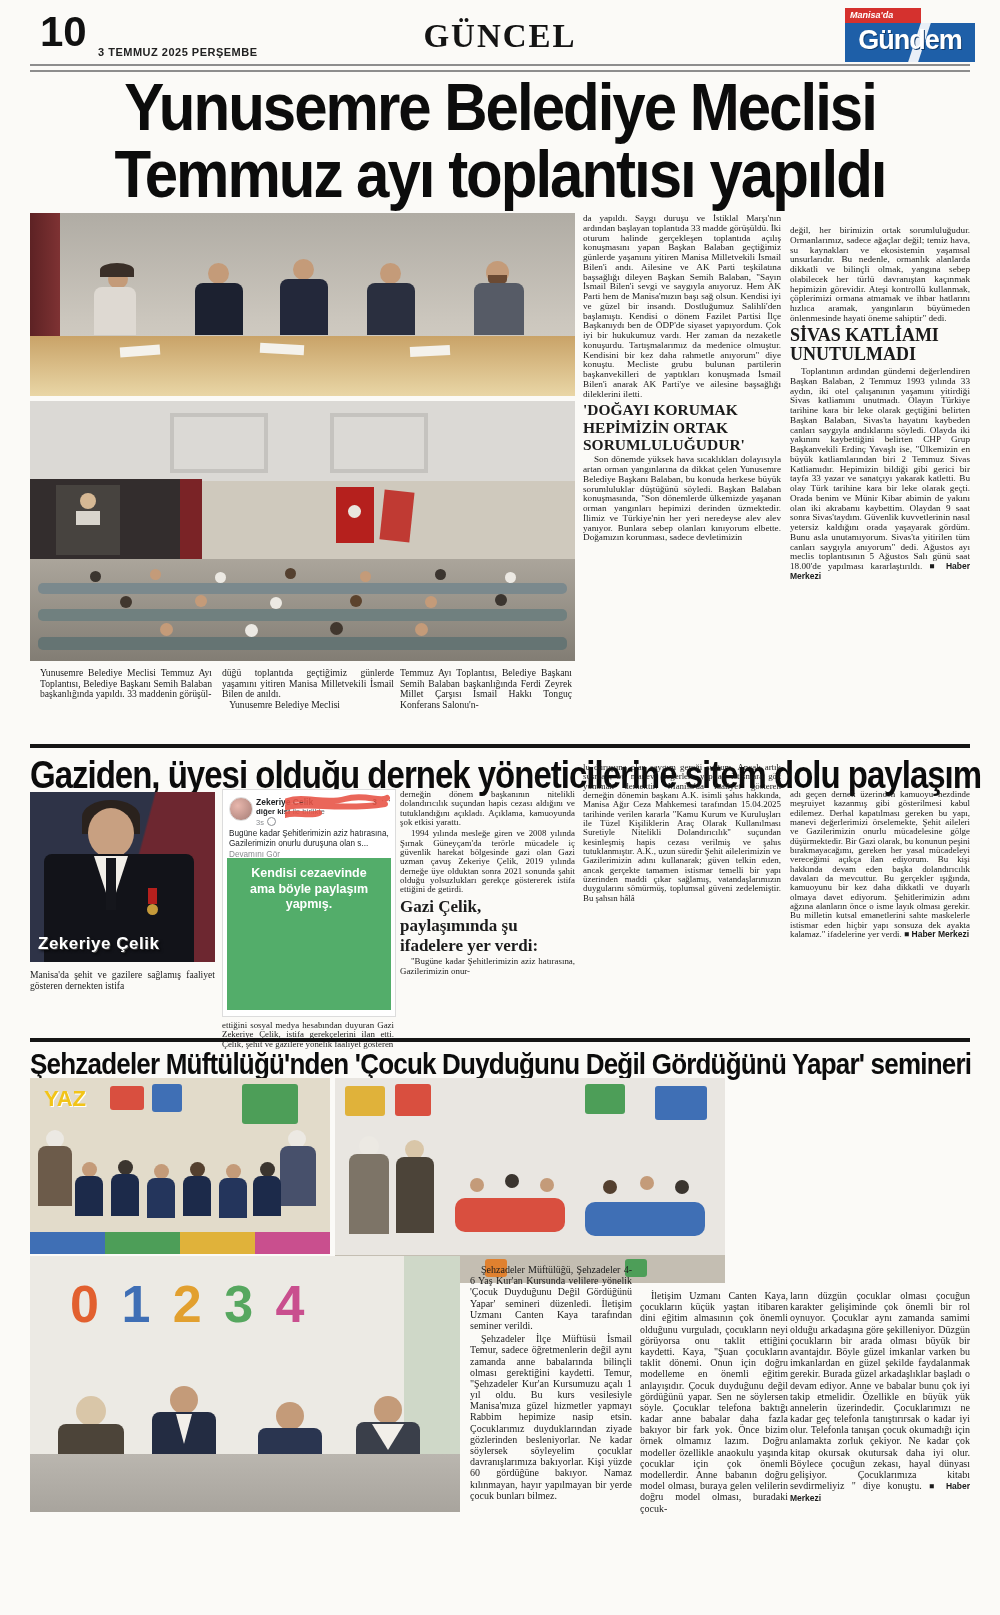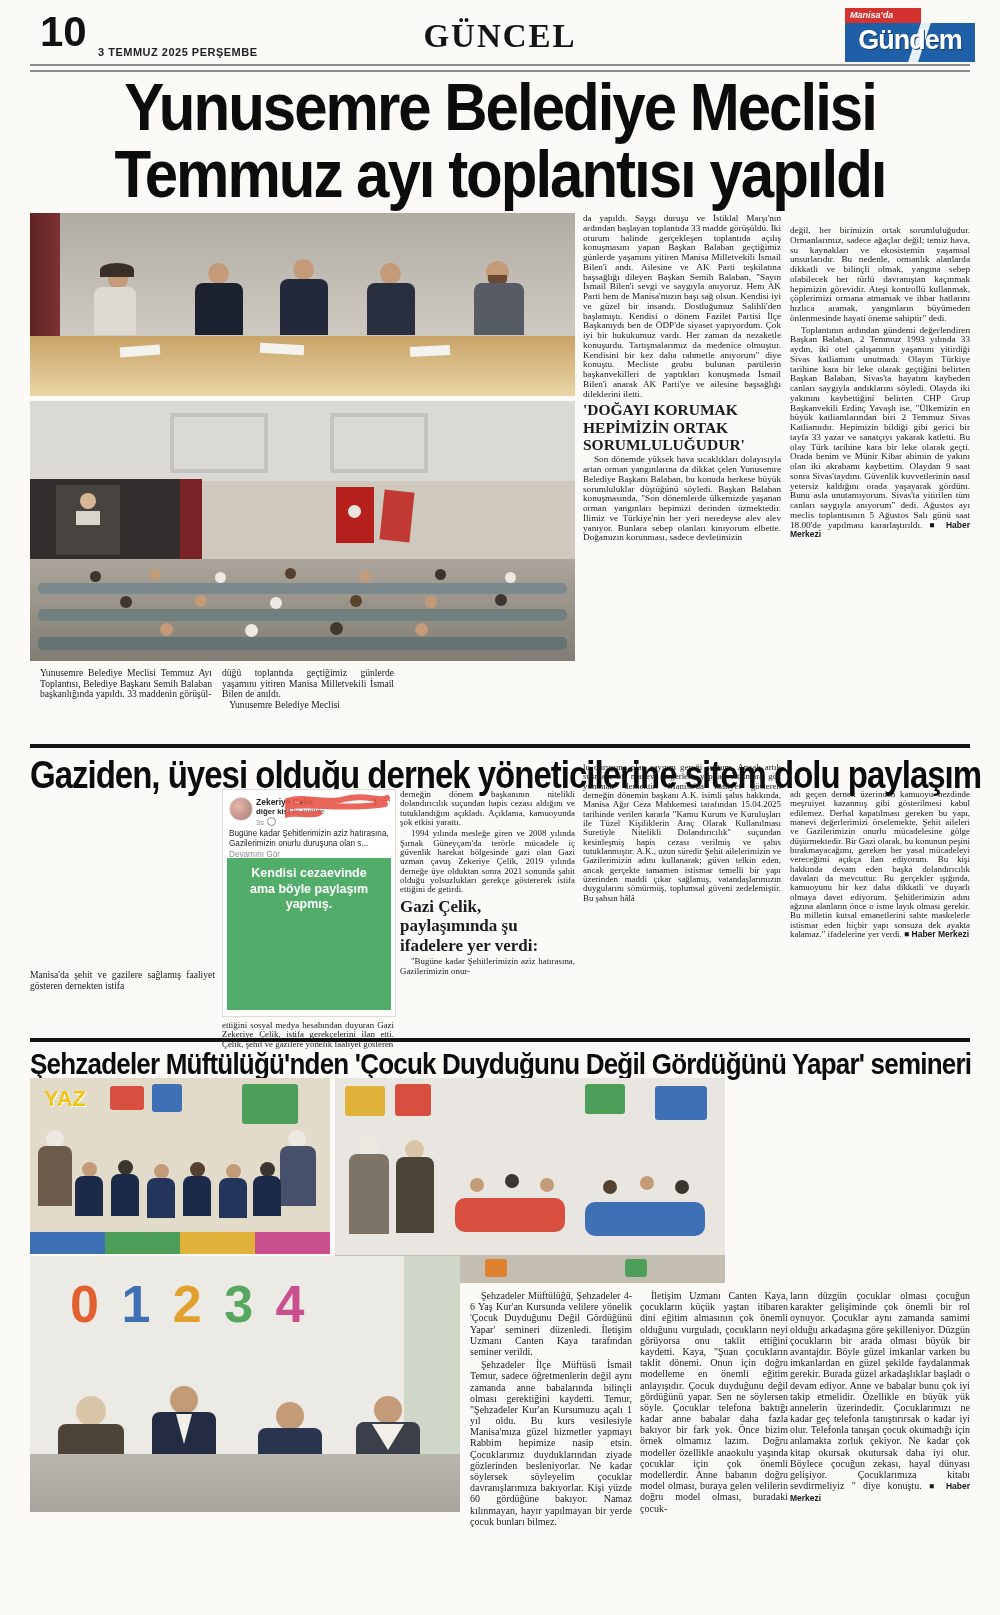--- a/index.html
+++ b/index.html
@@ -141,35 +141,48 @@
     <div class="head" style="left:465px;top:193px;width:12px;height:12px;background:#3b352f"></div>
     <div class="head" style="left:130px;top:222px;width:13px;height:13px"></div>
     <div class="head" style="left:215px;top:223px;width:13px;height:13px;background:#ece9e3"></div>
     <div class="head" style="left:300px;top:221px;width:13px;height:13px;background:#41372e"></div>
     <div class="head" style="left:385px;top:222px;width:13px;height:13px"></div>
   </div>
 
   <div class="caption" style="left:40px;top:668px;width:172px">Yunusemre Belediye Meclisi Temmuz Ayı Toplantısı, Belediye Başkanı Semih Balaban başkanlığında yapıldı. 33 maddenin görüşül-</div>
   <div class="caption" style="left:222px;top:668px;width:172px">düğü toplantıda geçtiğimiz günlerde yaşamını yitiren Manisa Milletvekili İsmail Bilen de anıldı.
 &nbsp;&nbsp;&nbsp;Yunusemre Belediye Meclisi</div>
+  <div class="caption" style="left:400px;top:668px;width:172px">Temmuz Ayı Toplantısı, Belediye Başkanı Semih Balaban başkanlığında Ferdi Zeyrek Millet Çarşısı İsmail Hakkı Tonguç Konferans Salonu'n-</div>
 
   <div class="col a1col" style="left:583px;top:214px;width:198px;height:526px">
     <p>da yapıldı. Saygı duruşu ve İstiklal Marşı'nın ardından başlayan toplantıda 33 madde görüşüldü. İki oturum halinde gerçekleşen toplantıda açılış konuşmasını yapan Başkan Balaban geçtiğimiz günlerde yaşamını yitiren Manisa Milletvekili İsmail Bilen'i andı. Ailesine ve AK Parti teşkilatına başsağlığı dileyen Başkan Semih Balaban, "Sayın İsmail Bilen'i sevgi ve saygıyla anıyoruz. Hem AK Parti hem de Manisa'mızın başı sağ olsun. Kendisi iyi ve güzel bir insandı. Dostluğumuz Salihli'den başlamıştı. Kendisi o dönem Fazilet Partisi İlçe Başkanıydı ben de ÖDP'de siyaset yapıyordum. Çok iyi bir hukukumuz vardı. Her zaman da nezaketle konuşurdu. Tartışmalarımız da medenice olmuştur. Kendisini bir kez daha rahmetle anıyorum" diye konuştu. Mecliste grubu bulunan partilerin başkanvekilleri de yaptıkları konuşmada İsmail Bilen'i anarak AK Parti'ye ve ailesine başsağlığı dileklerini iletti.</p>
     <p class="subA">'DOĞAYI KORUMAK HEPİMİZİN ORTAK SORUMLULUĞUDUR'</p>
     <p class="ind">Son dönemde yüksek hava sıcaklıkları dolayısıyla artan orman yangınlarına da dikkat çelen Yunusemre Belediye Başkanı Balaban, bu konuda herkese büyük sorumluluklar düştüğünü söyledi. Başkan Balaban konuşmasında, "Son dönemlerde ülkemizde yaşanan orman yangınları hepimizi derinden üzmektedir. İlimiz ve Türkiye'nin her yeri neredeyse alev alev yanıyor. Bunlara sebep olanları kınıyorum elbette. Doğamızın korunması, sadece devletimizin</p>
   </div>
   <div class="col a1col" style="left:790px;top:226px;width:180px;height:526px">
     <p>değil, her birimizin ortak sorumluluğudur. Ormanlarımız, sadece ağaçlar değil; temiz hava, su kaynakları ve ekosistemin yaşamsal unsurlarıdır. Bu nedenle, ormanlık alanlarda dikkatli ve bilinçli olmak, yangına sebep olabilecek her türlü davranıştan kaçınmak hepimizin görevidir. Ateşi kontrollü kullanmak, çöplerimizi ormana atmamak ve ihbar hatlarını hızlıca aramak, yangınların büyümeden önlenmesinde hayati öneme sahiptir" dedi.</p>
+    <p class="subB">SİVAS KATLİAMI UNUTULMADI</p>
     <p class="ind"><span>Toplantının ardından gündemi değerlendiren Başkan Balaban, 2 Temmuz 1993 yılında 33 aydın, iki otel çalışanının yaşamını yitirdiği Sivas katliamını unutmadı. Olayın Türkiye tarihine kara bir leke olarak geçtiğini belirten Başkan Balaban, Sivas'ta hayatını kaybeden canları saygıyla andıklarını söyledi. Olayda iki yakınını kaybettiğini belirten CHP Grup Başkanvekili Erdinç Yavaşlı ise, "Ülkemizin en büyük katliamlarından biri 2 Temmuz Sivas Katliamıdır. Hepimizin bildiği gibi gerici bir tayfa 33 yazar ve sanatçıyı yakarak katletti. Bu olay Türk tarihine kara bir leke olarak geçti. Orada benim ve Münir Kibar abimin de yakını olan iki akrabamı kaybettim. Olaydan 9 saat sonra Sivas'taydım. Güvenlik kuvvetlerinin nasıl yetersiz kaldığını orada yaşayarak gördüm. Bunu asla unutamıyorum. Sivas'ta yitirilen tüm canları saygıyla anıyorum" dedi. Ağustos ayı meclis toplantısının 5 Ağustos Salı günü saat 18.00'de yapılması kararlaştırıldı.</span> <b class="byl">■ Haber Merkezi</b></p>
   </div>
 
   <div class="abs divider" style="top:744px"></div>
 
   <div class="abs h2">Gaziden, üyesi olduğu dernek yöneticilerine sitem dolu paylaşım</div>
 
+  <div class="photo" style="left:30px;top:792px;width:185px;height:170px">
+    <div style="left:0;top:0;right:0;bottom:0;background:linear-gradient(105deg,#2e3347 54%,#6d2730 55%)"></div>
+    <div style="left:52px;top:8px;width:58px;height:34px;border-radius:50% 50% 0 0;background:#2a221d"></div>
+    <div class="head" style="left:58px;top:16px;width:46px;height:50px;background:#c8a081"></div>
+    <div class="suit" style="left:14px;top:62px;width:150px;height:108px;background:#121319"></div>
+    <div style="left:64px;top:64px;width:34px;height:52px;background:#f2efe9;clip-path:polygon(0 0,100% 0,50% 100%)"></div>
+    <div style="left:76px;top:66px;width:10px;height:52px;background:#15161c"></div>
+    <div style="left:118px;top:96px;width:9px;height:16px;background:#b5201d"></div>
+    <div style="left:117px;top:112px;width:11px;height:11px;border-radius:50%;background:#c59a3a"></div>
+    <div class="plabel" style="position:absolute;left:8px;bottom:8px">Zekeriye Çelik</div>
+  </div>
   <div class="caption" style="left:30px;top:970px;width:185px">Manisa'da şehit ve gazilere sağlamış faaliyet gösteren dernekten istifa</div>
 
   <div class="post">
     <div class="avatar"></div>
     <div class="nm">Zekeriye Celik</div>
     <div class="cnt">3</div>
     <div class="menu">···</div>
     <div class="wth"><b>diğer kişi</b><span> ile birlikte</span></div>
     <div class="tm"><span>3s</span><span class="globe"></span></div>
     <svg class="scribble" width="105" height="28" viewBox="0 0 105 28">
@@ -267,21 +280,21 @@
     <div style="left:146px;top:158px;width:16px;height:30px;background:#f2efe9;clip-path:polygon(0 0,100% 0,50% 100%)"></div>
     <div class="head" style="left:246px;top:146px;width:28px;height:28px"></div>
     <div class="suit" style="left:228px;top:172px;width:64px;height:106px;background:#2a3550"></div>
     <div style="left:248px;top:206px;width:26px;height:36px;background:#e0812f;border:2px solid #fff"></div>
     <div class="head" style="left:344px;top:140px;width:28px;height:28px"></div>
     <div class="suit" style="left:326px;top:166px;width:64px;height:112px;background:#3a3f4a"></div>
     <div style="left:342px;top:168px;width:32px;height:26px;background:#f2efe9;clip-path:polygon(0 0,100% 0,50% 100%)"></div>
     <div style="left:0;bottom:0;width:100%;height:58px;background:linear-gradient(#bab6af,#a8a49d)"></div>
   </div>
 
-  <div class="col a3col" style="left:470px;top:1290px;width:162px;height:322px">
+  <div class="col a3col" style="left:470px;top:1264px;width:162px;height:322px">
     <p class="ind">Şehzadeler Müftülüğü, Şehzadeler 4-6 Yaş Kur'an Kursunda velilere yönelik 'Çocuk Duyduğunu Değil Gördüğünü Yapar' semineri düzenledi.  İletişim Uzmanı Canten Kaya tarafından seminer verildi.</p>
     <p class="ind">Şehzadeler İlçe Müftüsü İsmail Temur, sadece öğretmenlerin değil aynı zamanda anne babalarında bilinçli olması gerektiğini kaydetti. Temur, "Şehzadeler Kur'an Kursumuzu açalı 1 yıl oldu. Bu kurs vesilesiyle Manisa'mıza güzel hizmetler yapmayı Rabbim hepimize nasip etsin. Çocuklarımız duyduklarından ziyade gözlerinden besleniyorlar. Ne kadar söylersek söyleyelim çocuklar davranışlarımıza bakıyorlar. Kişi yüzde 60 gördüğüne bakıyor. Namaz kılınmayan, hayır yapılmayan bir yerde çocuk bunları bilmez.</p>
   </div>
   <div class="col a3col" style="left:640px;top:1290px;width:148px;height:322px">
     <p class="ind">İletişim Uzmanı Canten Kaya, çocukların küçük yaştan itibaren dini eğitim almasının çok önemli olduğunu vurguladı, çocukların neyi görüyorsa onu taklit ettiğini kaydetti. Kaya, "Şuan çocukların taklit dönemi. Onun için doğru modelleme en önemli eğitim anlayışıdır. Çocuk duyduğunu değil gördüğünü yapar. Sen ne söylersen söyle. Çocuklar telefona baktığı kadar anne babalar daha fazla bakıyor bir fark yok. Önce bizim örnek olmamız lazım. Doğru modeller özellikle anaokulu yaşında çocuklar için çok önemli modellerdir. Anne babanın doğru model olması, buraya gelen velilerin doğru model olması, buradaki çocuk-</p>
   </div>
   <div class="col a3col" style="left:790px;top:1290px;width:180px;height:322px">
     <p><span>ların düzgün çocuklar olması çocuğun karakter gelişiminde çok önemli bir rol oynuyor. Çocuklar aynı zamanda samimi olduğu arkadaşına göre şekilleniyor.  Düzgün çocukların bir arada olması büyük bir avantajdır. Böyle güzel imkanlar varken bu imkanlardan en güzel şekilde faydalanmak gerekir. Burada güzel arkadaşlıklar başladı o devam ediyor. Anne ve babalar bunu çok iyi takip etmelidir. Özellikle en büyük yük annelerin üzerindedir. Çocuklarımızı ne kadar geç telefonla tanıştırırsak o kadar iyi olur. Telefonla tanışan çocuk okumadığı için anlamakta zorluk çekiyor. Ne kadar çok kitap okursak okutursak daha iyi olur. Böylece çocuğun zekası, hayal dünyası gelişiyor. Çocuklarımıza kitabı sevdirmeliyiz " diye konuştu.</span> <b class="byl">■ Haber Merkezi</b></p>
   </div>
 

